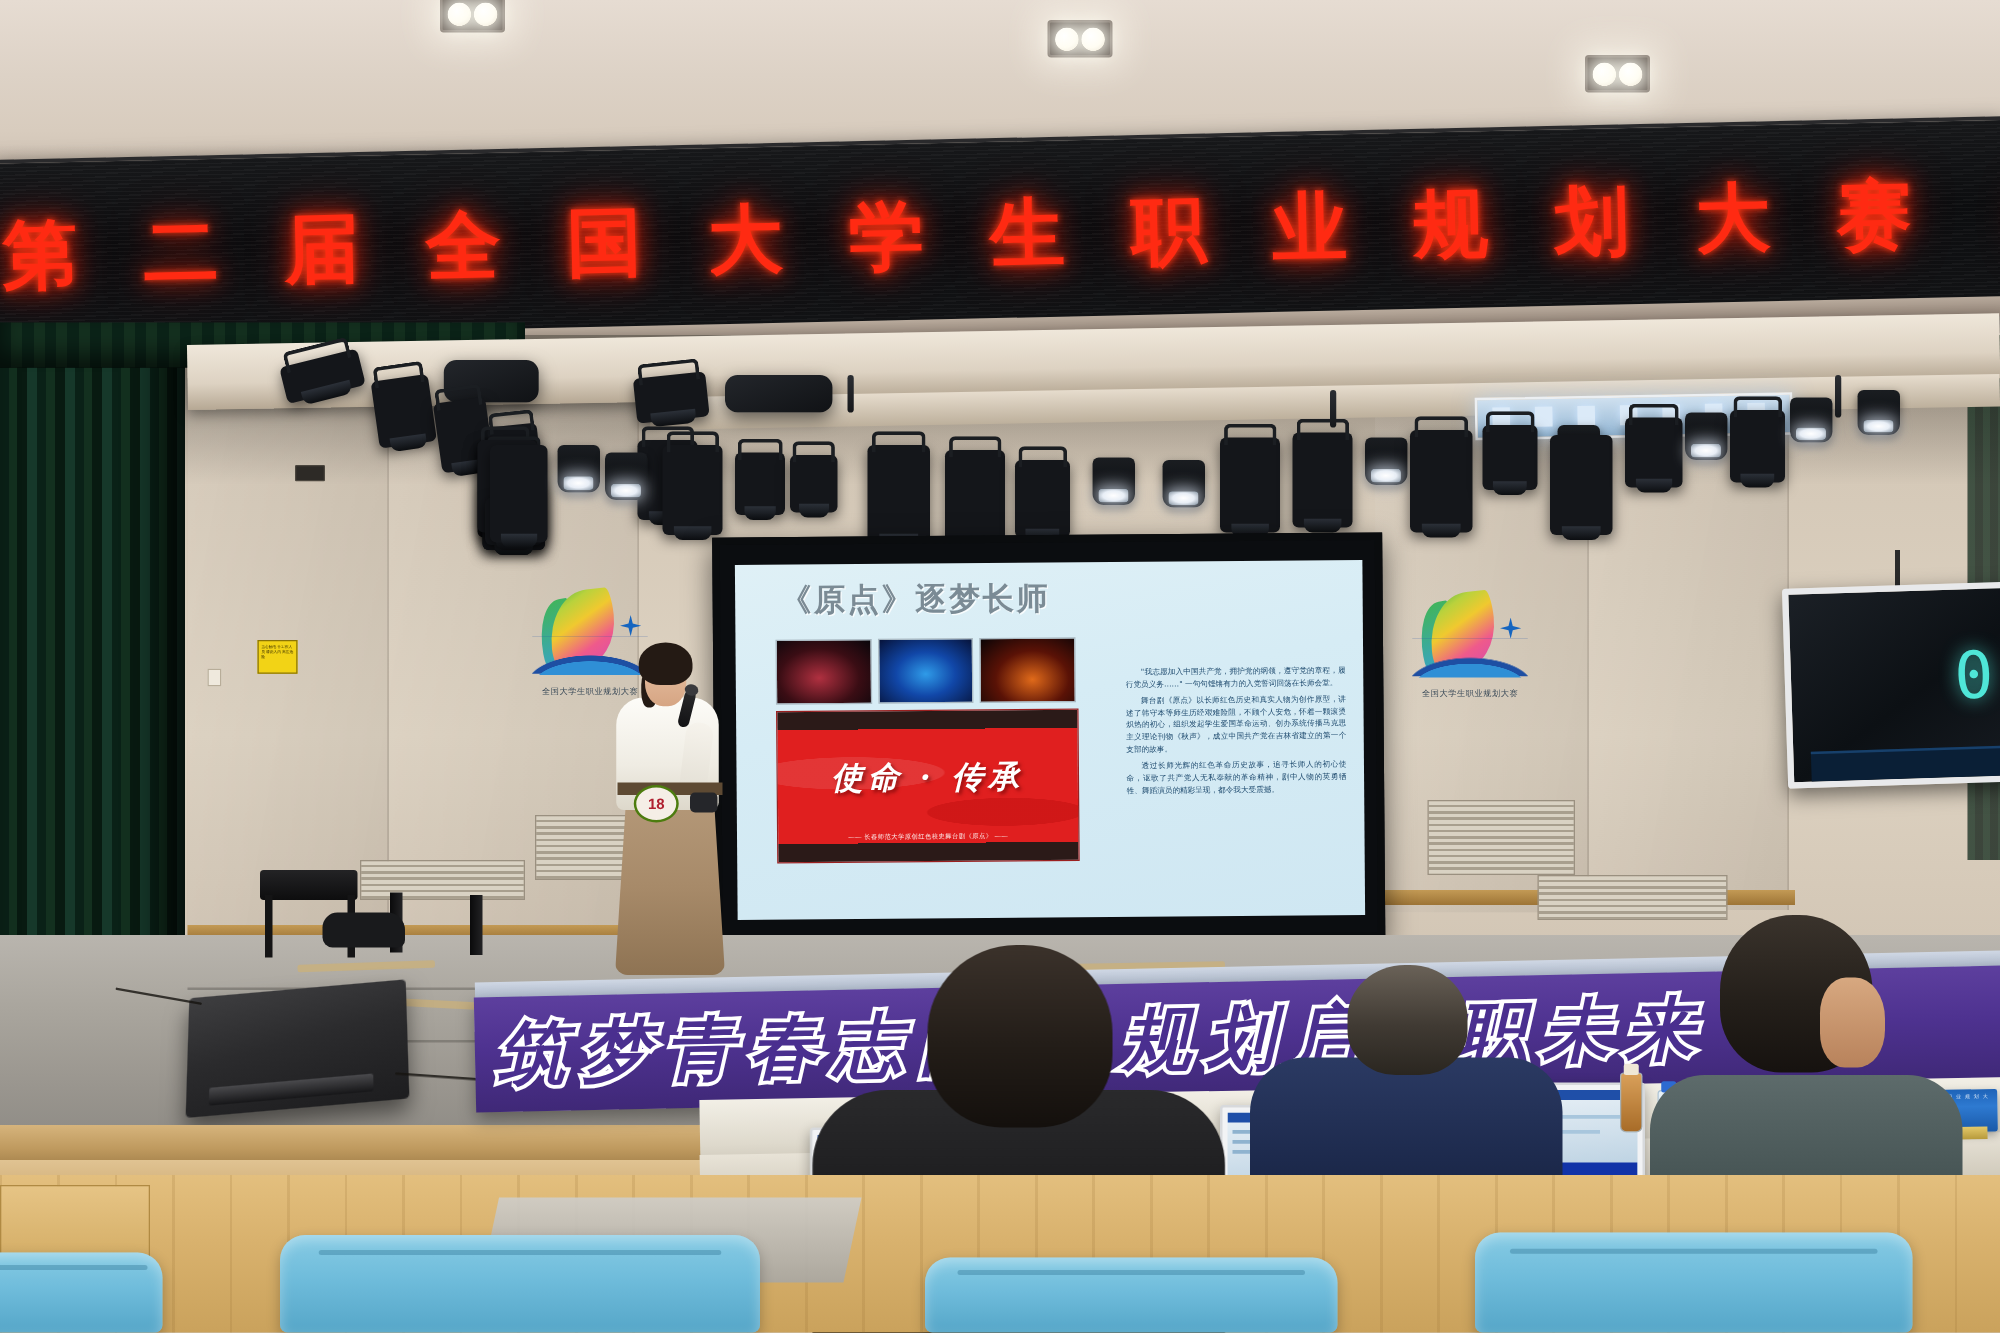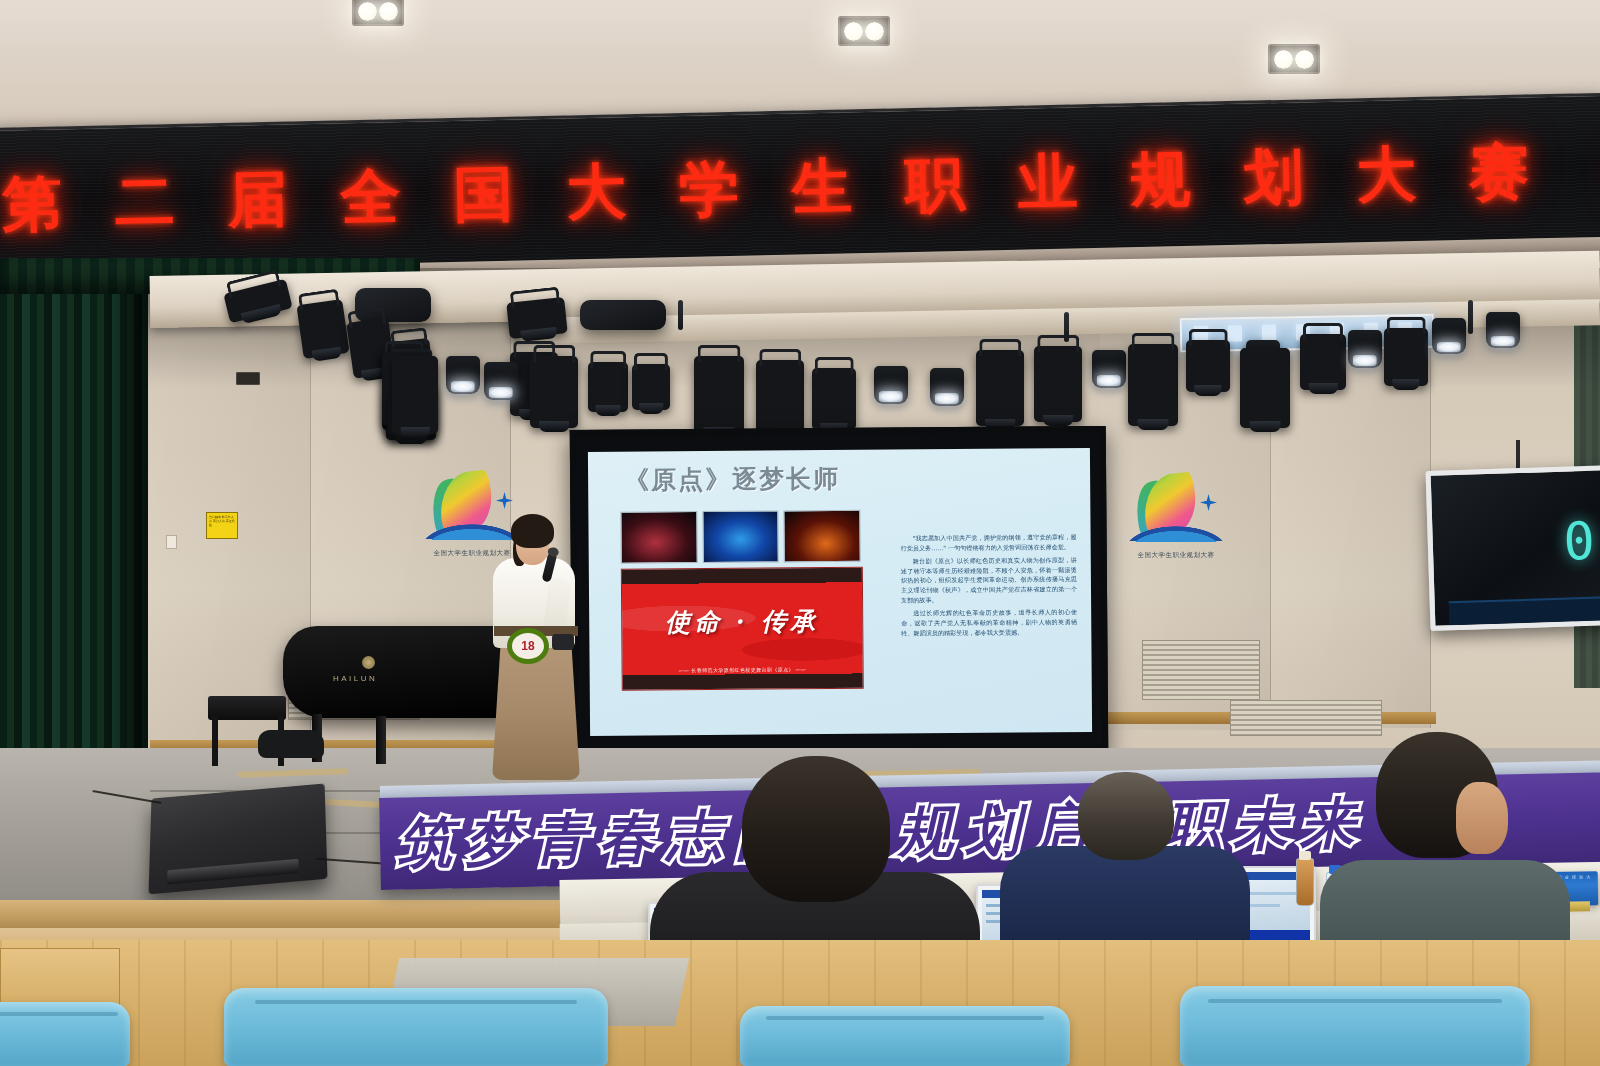--- a/index.html
+++ b/index.html
@@ -389,21 +389,21 @@
     border-radius:22px 22px 6px 6px;
   }
   .presenter-skirt{
     position:absolute;left:492px;top:640px;width:88px;height:140px;
     background:linear-gradient(180deg,#b49878 0%,#a78a69 50%,#8e7353 100%);
     border-radius:4px 4px 10px 10px;
     clip-path:polygon(10% 0,90% 0,100% 100%,0 100%);
   }
   .presenter-badge{
     position:absolute;left:507px;top:628px;width:32px;height:26px;border-radius:50%;
-    background:#f5eee6;border:5px solid #4d7c0f;
+    background:#f5eee6;border:2px solid #4d7c0f;
     display:flex;align-items:center;justify-content:center;
     color:#b02030;font-size:12px;font-weight:700;
   }
   .presenter-belt{position:absolute;left:494px;top:626px;width:84px;height:10px;background:#5e4a33;}
   .mic{
     position:absolute;left:545px;top:552px;width:9px;height:30px;border-radius:5px;
     background:linear-gradient(180deg,#2a2a2c,#121214);transform:rotate(14deg);
   }
   .mic:after{content:"";position:absolute;left:-1px;top:-5px;width:11px;height:9px;border-radius:50%;background:#3a3a3d;}
   .presenter-arm{
@@ -695,24 +695,20 @@
     <span class="strip"></span>
   </div>
 
   <div class="stage-floor"></div>
   <div class="floor-seam" style="left:150px;top:790px;width:1000px;"></div>
   <div class="floor-seam" style="left:300px;top:832px;width:900px;"></div>
   <div class="floor-tape" style="left:238px;top:770px;width:110px;transform:rotate(-2deg);"></div>
   <div class="floor-tape" style="left:300px;top:800px;width:90px;transform:rotate(3deg);"></div>
   <div class="floor-tape" style="left:860px;top:770px;width:120px;transform:rotate(-1deg);"></div>
 
-  <div class="piano">
-    <span class="medal"></span>
-    <span class="brand">HAILUN</span>
-  </div>
   <div class="piano-leg" style="left:312px;top:714px;height:48px;"></div>
   <div class="piano-leg" style="left:376px;top:716px;height:48px;"></div>
   <div class="piano-bench"></div>
   <div class="bench-leg" style="left:212px;top:716px;"></div>
   <div class="bench-leg" style="left:278px;top:716px;"></div>
   <div class="bag"></div>
 
   <div class="monitor-speaker"></div>
   <div class="cable-line" style="left:92px;top:796px;width:70px;transform:rotate(10deg);"></div>
   <div class="cable-line" style="left:316px;top:862px;width:120px;transform:rotate(4deg);"></div>

